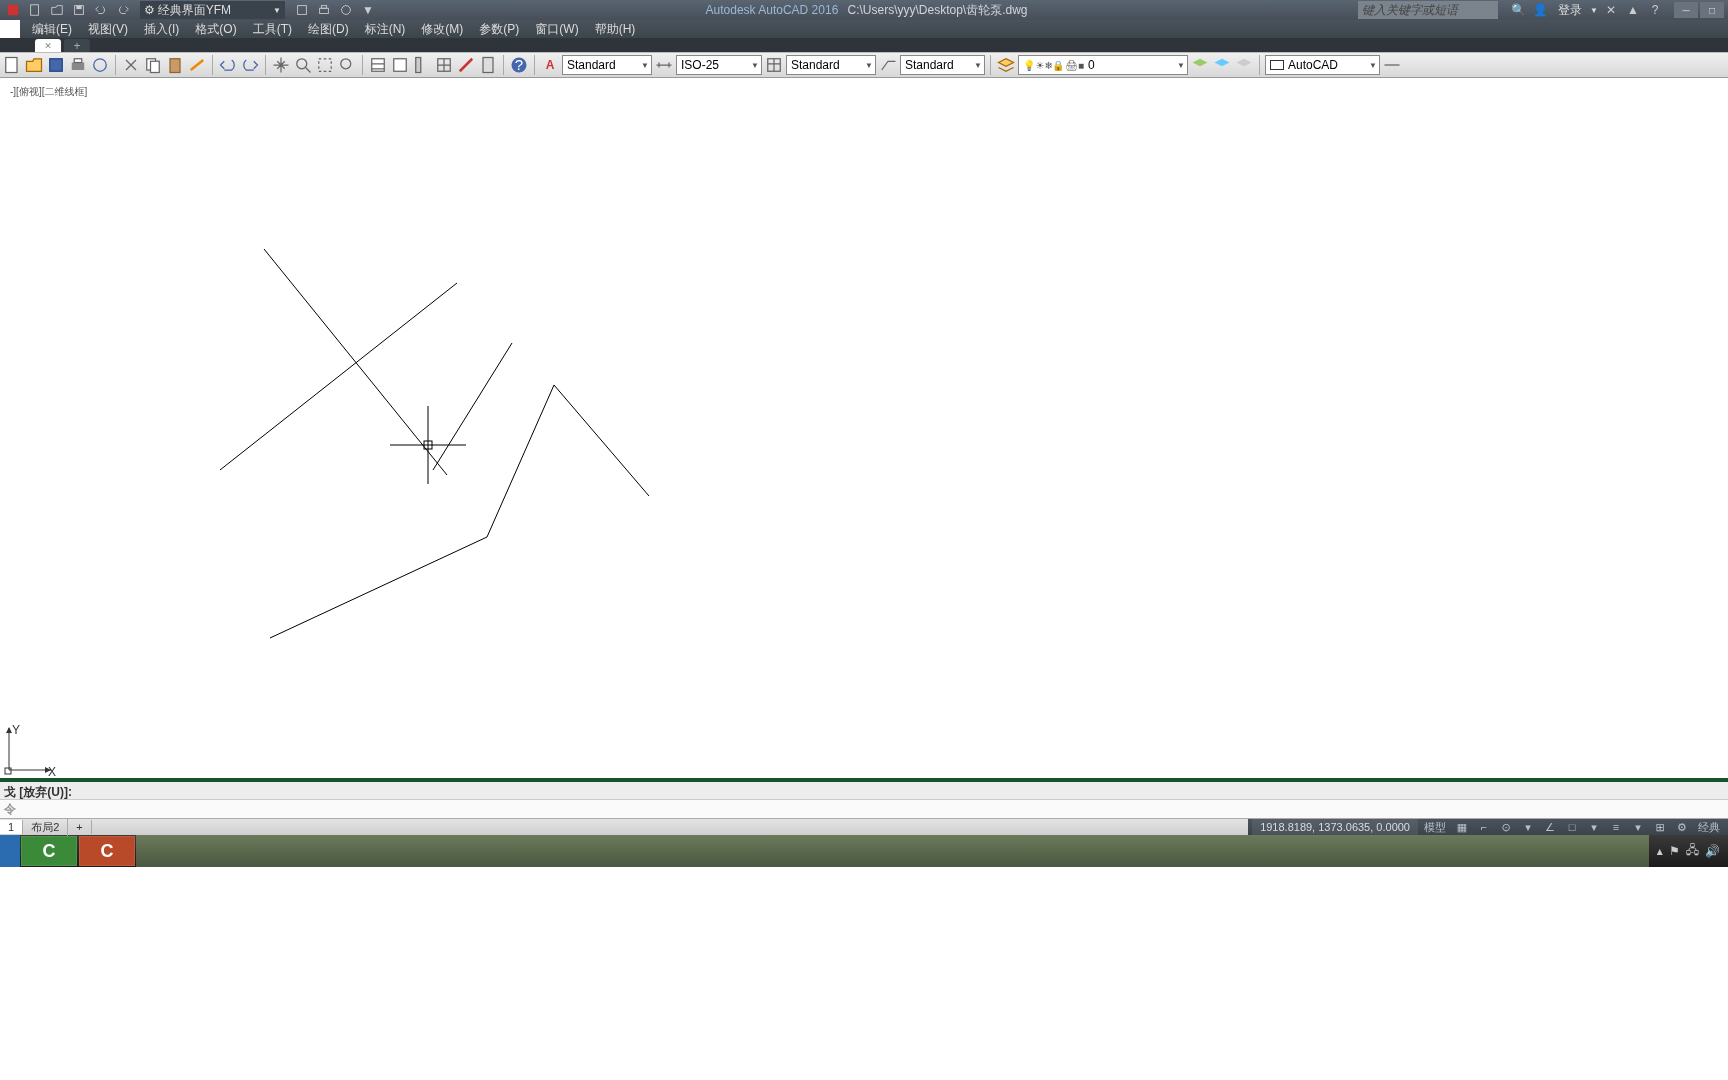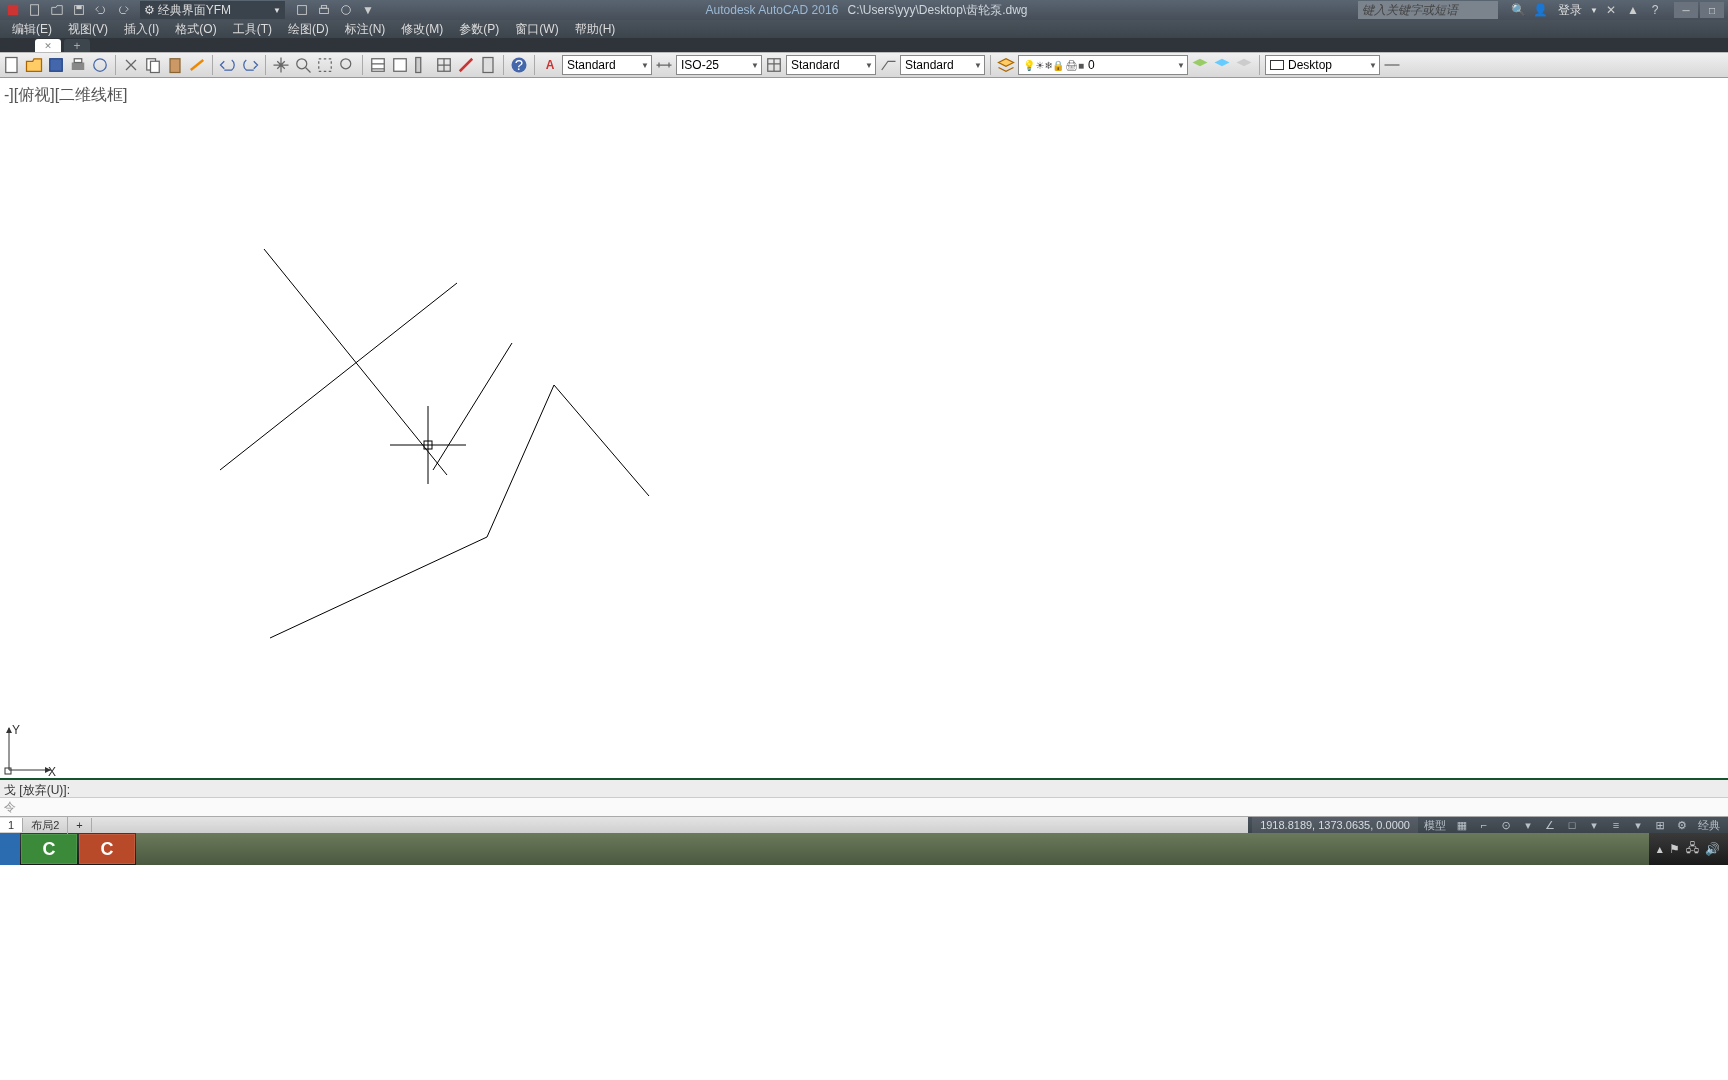--- a/index.html
+++ b/index.html
@@ -13,46 +13,46 @@
 .ws-sel .gear { margin-right:3px; }
 .title-center { flex:1; text-align:center; font-size:11px; color:#d0d8e0; }
 .title-center .app { color:#9bb8d4; }
 .title-center .path { color:#cfd5db;text-align:right; }
 .search-box { width: 140px; height:18px; background:#7b838c; color:#444; display:flex; align-items:center; padding:0 4px; font-style:italic; margin:0 6px; }
 .title-right { display:flex; align-items:center; gap:4px; padding:0 6px; }
 .title-right .btn { width:18px; height:16px; display:flex; align-items:center; justify-content:center; color:#ccc; }
 .win-btns { display:flex; gap:2px; padding:0 4px; }
 .win-btns .wb { width:24px; height:16px; background:#6a737d; display:flex; align-items:center; justify-content:center; color:#ddd; font-size:10px; }
 
-.menubar { height: 18px; background: linear-gradient(#4a525b,#3c444c); display:flex; align-items:center; padding:0 4px; color:#dcdcdc; }
+.menubar { height: 18px; background: linear-gradient(#4a525b,#3c444c); display:flex; align-items:center; padding:0 4px; color:#dcdcdc;margin-left:20px; }
 .menubar .mi { padding: 2px 8px; cursor:pointer; }
 
 .doc-tabs { height: 14px; background:#2e343a; display:flex; align-items:flex-end; padding-left:35px; }
 .doc-tabs .tab { width:26px; height:13px; background:#fff; border-radius:3px 3px 0 0; margin-right:3px; display:flex; align-items:center; justify-content:center; }
 .doc-tabs .tab.add { background:#3d454d; color:#aaa; }
 
 .toolbar { height: 26px; background: linear-gradient(#f0f0f0,#d8d8d8); border-top:1px solid #bbb; border-bottom:1px solid #999; display:flex; align-items:center; padding:0 2px; gap:2px; }
 .toolbar .sep { width:1px; height:20px; background:#aaa; margin:0 3px; }
 .toolbar .tbtn { width:20px; height:20px; display:flex; align-items:center; justify-content:center; cursor:pointer; }
 .toolbar .dd { height:20px; background:#fff; border:1px solid #888; display:flex; align-items:center; padding:0 4px; position:relative; }
 .toolbar .dd .arr { position:absolute; right:2px; font-size:8px; color:#555; }
 .layer-swatch { width:170px; }
 .layer-swatch .icons { display:flex; gap:2px; font-size:10px; color:#555; margin-right:4px; }
 .linetype-dd { width:115px; }
 
 .canvas-wrap { position:relative; height: 700px; background:#fff; }
-.view-label { position:absolute; top:7px; left:4px; font-size:16px; color:#555; }
+.view-label { position:absolute; top:7px; left:10px; font-size:10px; color:#555; }
 .ucs { position:absolute; left:3px; bottom:5px; font-size:12px; color:#333; }
 .ucs .y { position:absolute; left:9px; top:-50px; }
 .ucs .x { position:absolute; left:45px; top:-8px; }
 .ucs svg { position:absolute; left:0; top:-48px; }
 
 svg.drawing { position:absolute; top:0; left:0; }
 
-.cmd-area { border-top:2px solid #14532d; background:#f0f0f0; }
+.cmd-area { border-top:4px solid #14532d; background:#f0f0f0;font-weight:bold; }
 .cmd-hist { height:18px; padding:2px 4px; font-size:12px; color:#333; background:#ededed; border-bottom:1px solid #ccc;}
 .cmd-line { height:18px; padding:1px 4px; font-size:12px; color:#999; background:#fafafa; }
 
 .model-tabs { height:17px; background:linear-gradient(#e4e4e4,#cfcfcf); border-top:1px solid #aaa; display:flex; align-items:center; }
 .model-tabs .mt { padding:1px 8px; font-size:11px; color:#333; border-right:1px solid #aaa; cursor:pointer; }
 .model-tabs .mt.active { background:#fff; }
 .model-tabs .spacer { flex:1; }
 .model-tabs .status { display:flex; align-items:center; gap:2px; padding:0 4px; color:#ddd; background:linear-gradient(#4a525b,#3b434b); height:100%; }
 .model-tabs .status .coord { background:rgba(255,255,255,0.08); padding:0 8px; height:100%; display:flex; align-items:center; color:#d8dde2; font-size:11px; }
 .model-tabs .status .sbtn { width:20px; height:23px; display:flex; align-items:center; justify-content:center; color:#b8c0c8; font-size:11px; }
@@ -345,21 +345,21 @@
       </svg>
     </div>
   <div class="tbtn">
       <svg viewBox="0 0 16 16">
         <path d="M2 6l6-3 6 3-6 3z" fill="#ccc"></path>
       </svg>
     </div>
   <div class="sep"></div>
   <div class="dd linetype-dd">
     <span style="width:14px;height:10px;background:#fff;border:1px solid #333;margin-right:4px"></span>
-    <span>Desktop</span>
+    <span>AutoCAD</span>
     <span class="arr">▼</span>
   </div>
   <div class="tbtn">
       <svg viewBox="0 0 16 16">
         <path d="M2 8h12" stroke="#666"></path>
       </svg>
     </div>
 </div>
 
 <div class="canvas-wrap">

